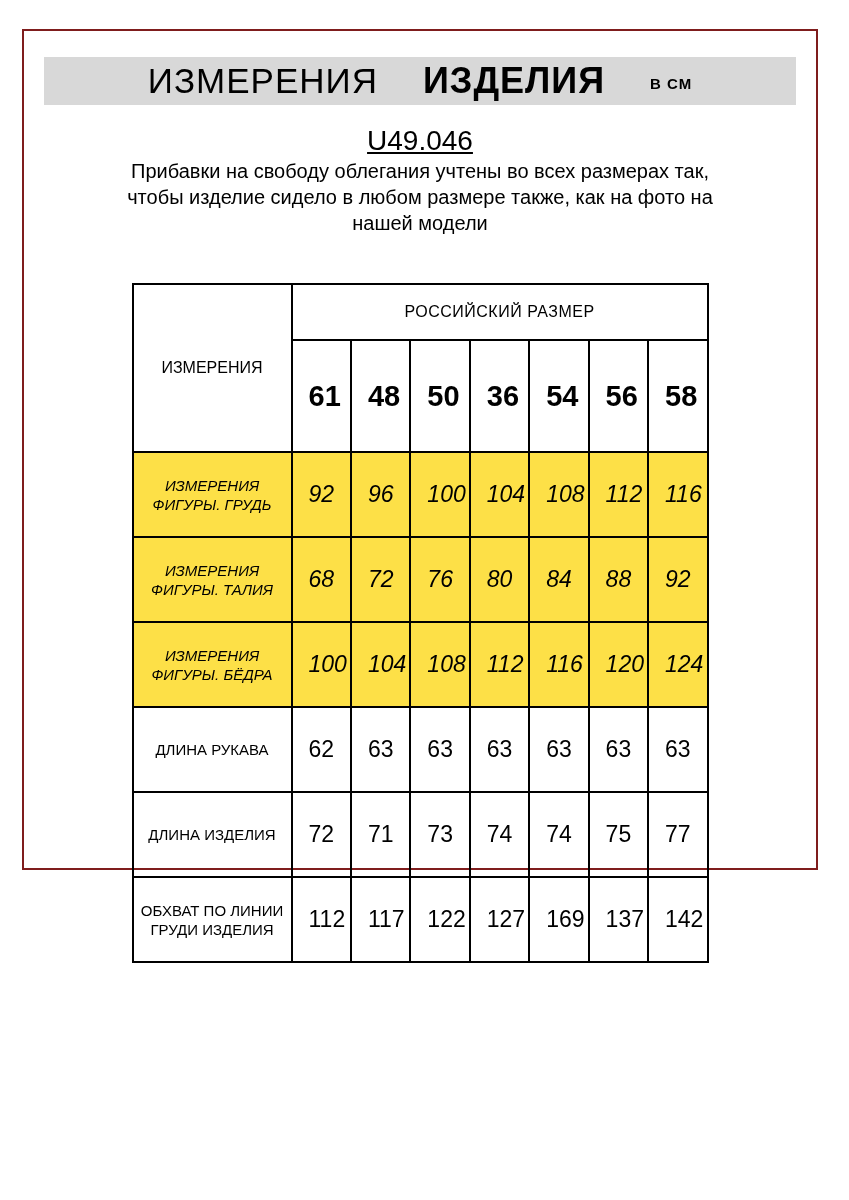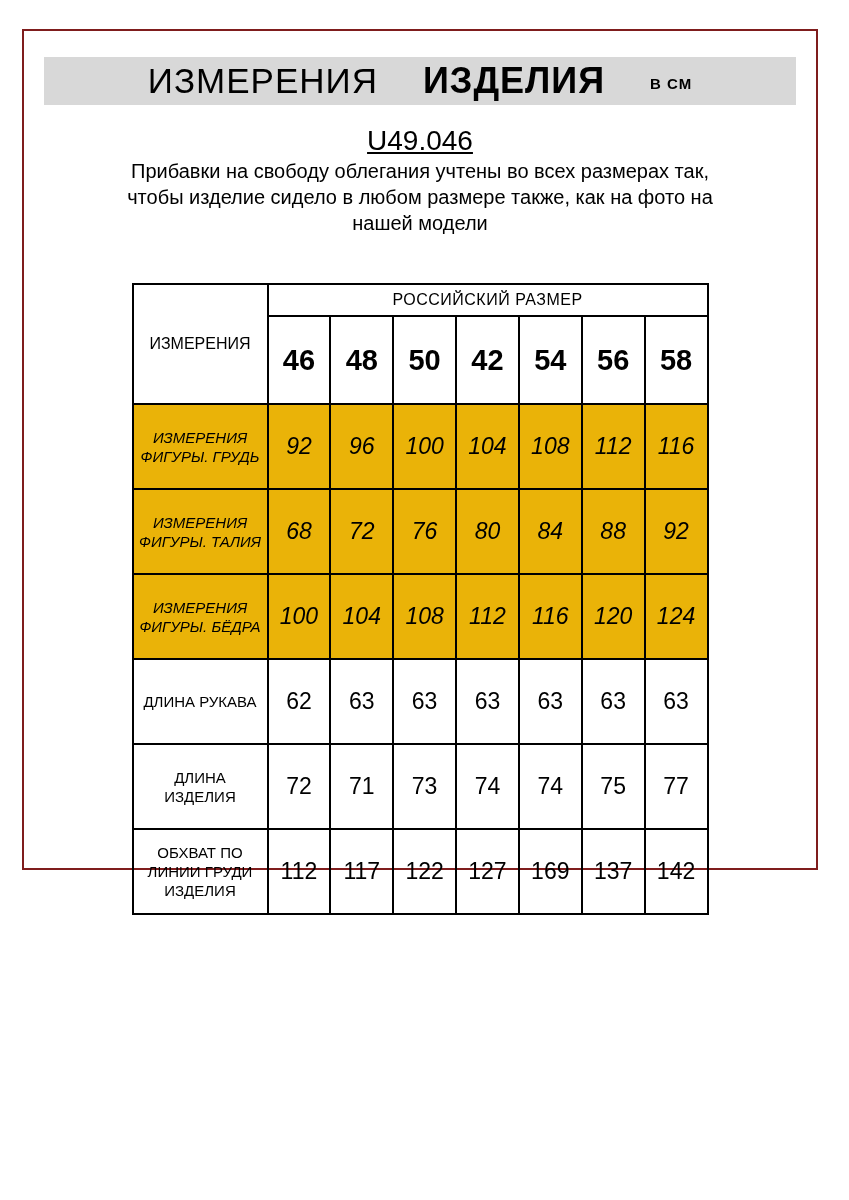--- a/index.html
+++ b/index.html
@@ -65,21 +65,21 @@
   .size-table {
     margin: 47px auto 0 auto;
     border-collapse: collapse;
     table-layout: fixed;
     width: 577px;
   }
   .size-table th, .size-table td {
     border: 2px solid #000000;
     text-align: center;
     vertical-align: middle;
-    padding: 4px;
+    padding: 16px;
   }
   th.corner-header {
     width: 125px;
     font-size: 16px;
     font-weight: normal;
   }
   th.group-header {
     height: 22px;
     font-size: 16px;
     font-weight: normal;
@@ -90,21 +90,21 @@
     font-size: 29px;
     font-weight: bold;
   }
   tr.data-row { height: 85px; }
   tr.data-row td.row-label {
     font-size: 15px;
     line-height: 19px;
     padding: 0 5px;
   }
   tr.data-row td.row-value { font-size: 23px; }
-  tr.shaded { background: #eab308; }
+  tr.shaded { background: #fde047; }
   tr.shaded td { font-style: italic; }
   .note {
     margin-top: 28px;
     text-align: center;
     font-size: 17px;
     font-weight: bold;
     letter-spacing: 0.2px;
   }
 </style>
 </head>
@@ -125,24 +125,24 @@
 чтобы изделие сидело в любом размере также, как на фото на
 нашей модели</div>
 
     <table class="size-table">
       <thead>
           <tr class="group-row">
             <th class="corner-header" rowspan="2">ИЗМЕРЕНИЯ</th>
             <th class="group-header" colspan="7">РОССИЙСКИЙ РАЗМЕР</th>
           </tr>
           <tr class="sizes-row">
-            <th class="size-header">46</th>
+            <th class="size-header">61</th>
             <th class="size-header">48</th>
             <th class="size-header">50</th>
-            <th class="size-header">42</th>
+            <th class="size-header">36</th>
             <th class="size-header">54</th>
             <th class="size-header">56</th>
             <th class="size-header">58</th>
           </tr>
         </thead>
       <tbody>
           <tr class="data-row shaded">
             <td class="row-label">ИЗМЕРЕНИЯ ФИГУРЫ. ГРУДЬ</td>
             <td class="row-value">92</td>
             <td class="row-value">96</td>

